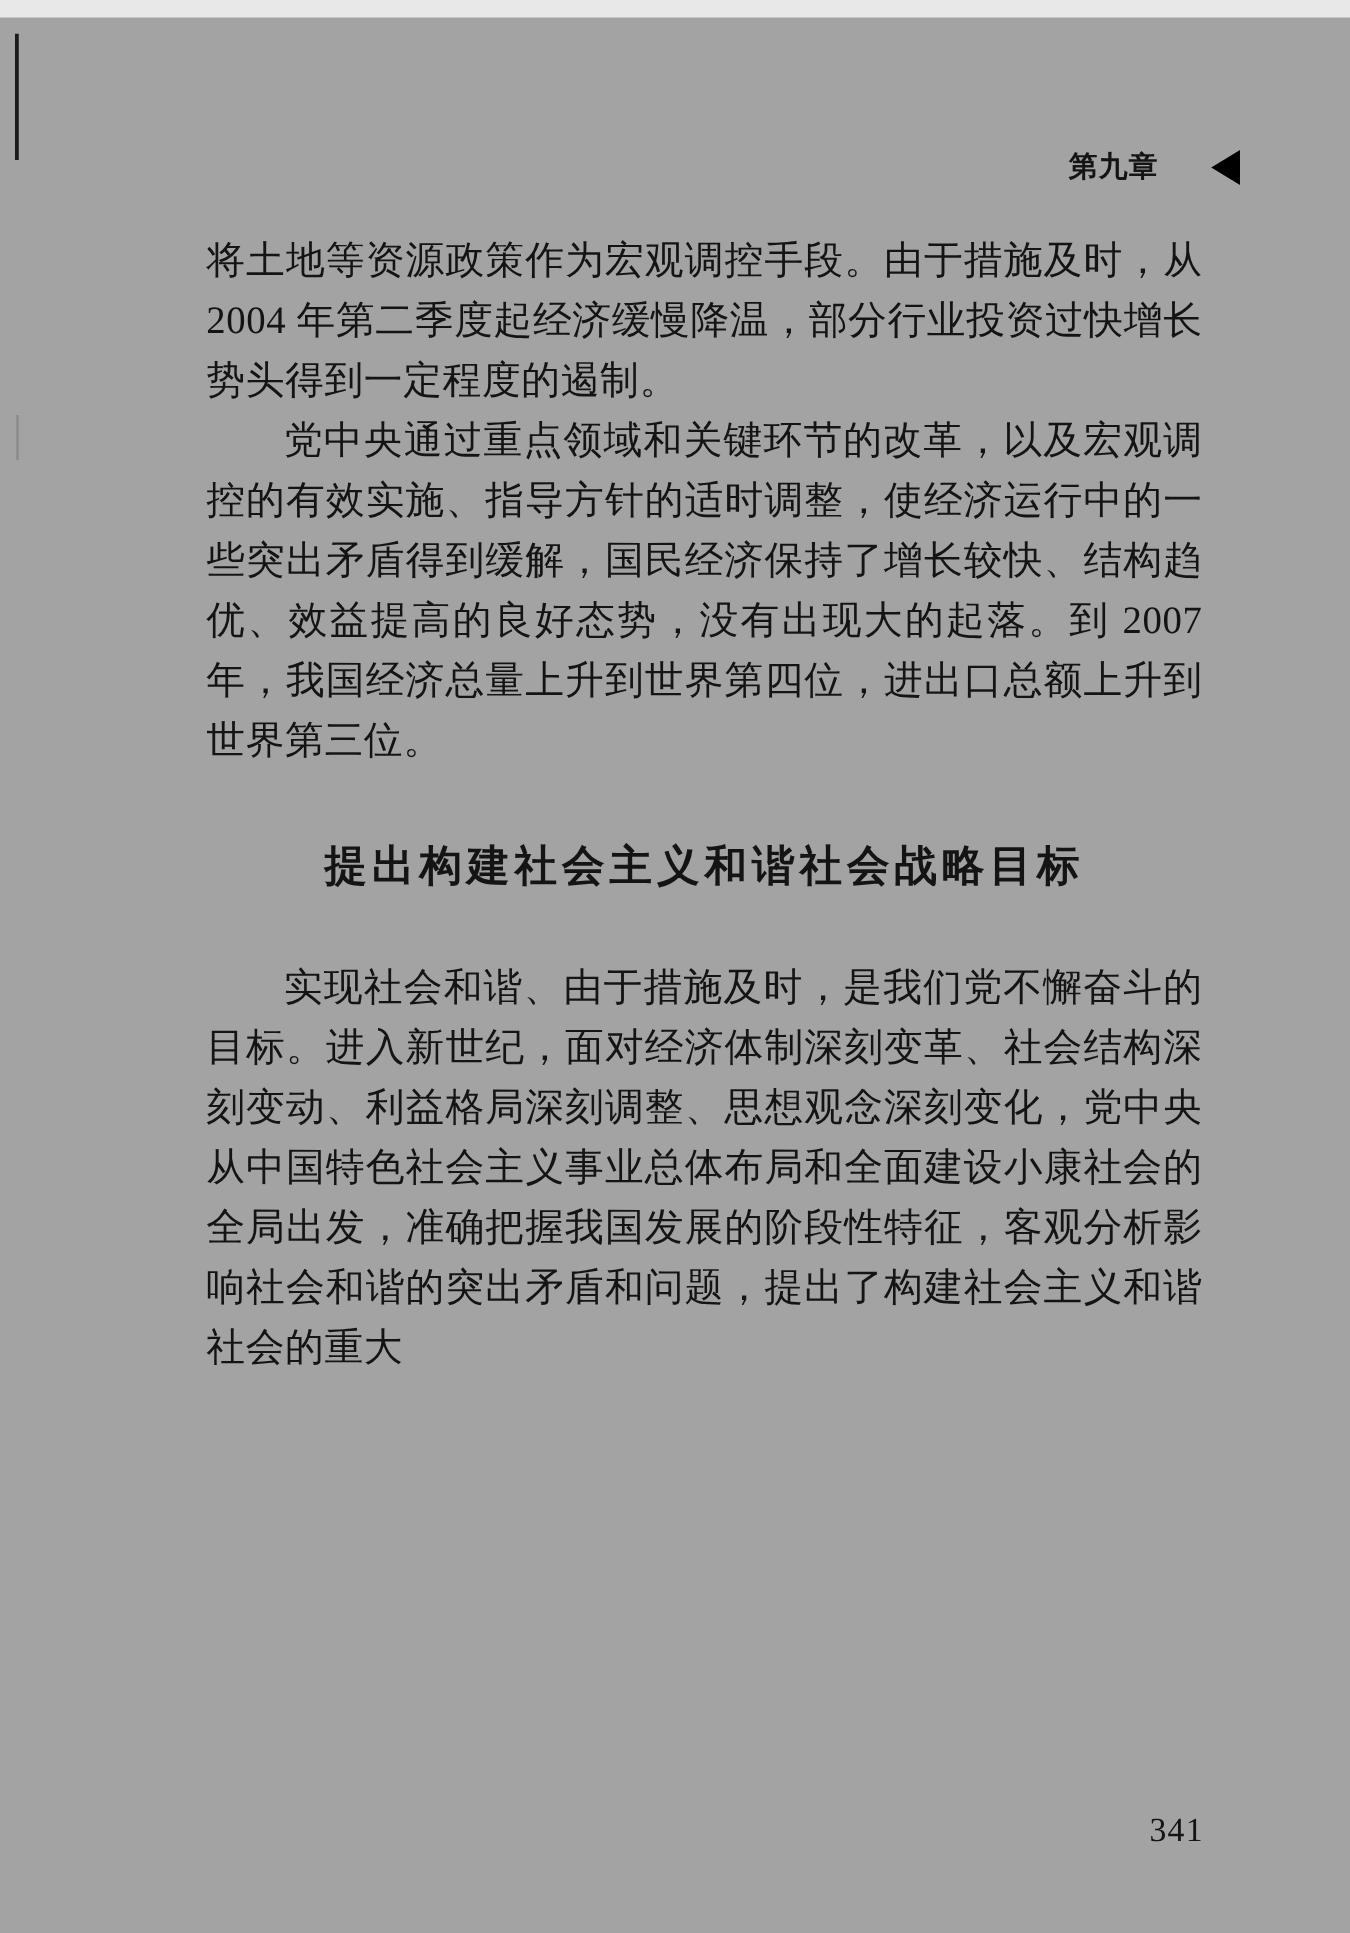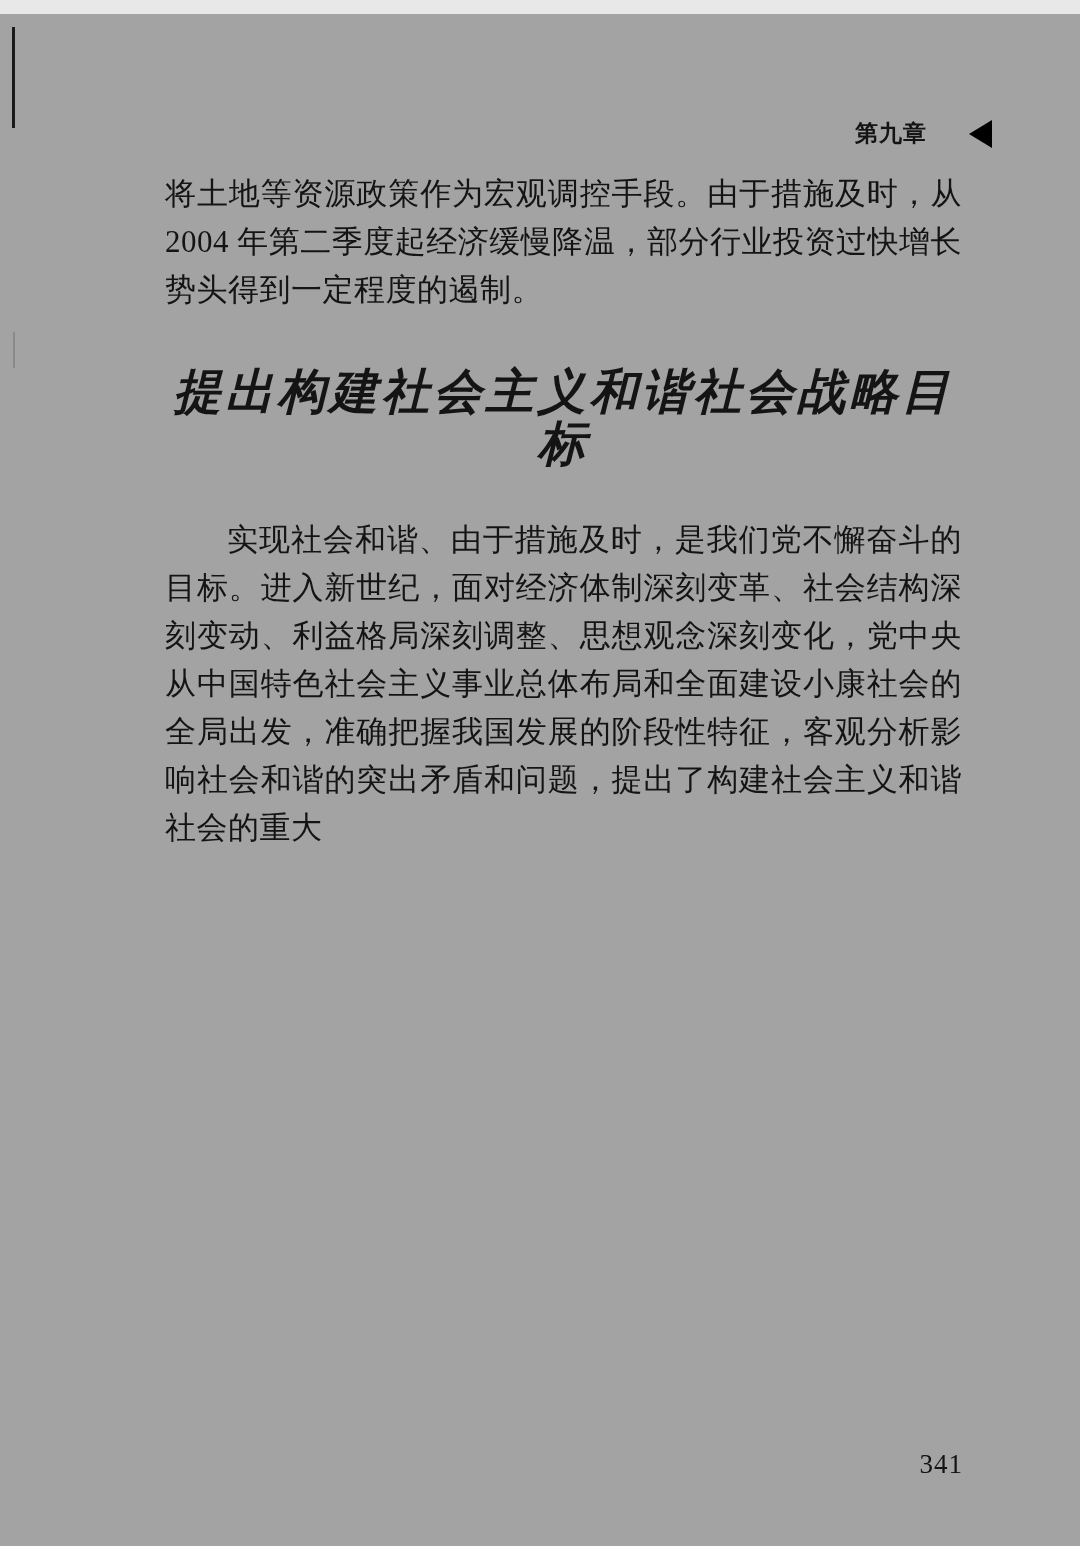--- a/index.html
+++ b/index.html
@@ -55,41 +55,40 @@
     height: 0;
     border-top: 14px solid transparent;
     border-bottom: 14px solid transparent;
     border-right: 23px solid #000;
     margin-left: 12px;
   }
   
   .body-text {
     position: absolute;
     left: 165px;
-    top: 156px;
+    top: 170px;
     width: 797px;
     font-size: 31px;
     line-height: 48px;
     text-align: justify;
     letter-spacing: 0.5px;
   }
   .body-text p {
     margin: 0;
   }
   .body-text p.indent {
     text-indent: 2em;
   }
   .section-heading {
-    font-size: 48px;
+    font-size: 34px;
     font-weight: 600;
     text-align: center;
     letter-spacing: 4px;
     line-height: 52px;
     margin: 52px 0 46px 0;
-    font-style: italic;
   }
   .page-number {
     position: absolute;
     right: 117px;
     bottom: 80px;
     font-size: 27px;
     letter-spacing: 1px;
     text-align: center;
   }
 </style>
@@ -101,19 +100,20 @@
   <div class="corner-mark"></div>
   <div class="corner-mark-faint"></div>
 
   <div class="running-header">
     <span class="chapter">第九章</span>
     <span class="back-triangle"></span>
   </div>
 
   <div class="body-text">
     <p>将土地等资源政策作为宏观调控手段。由于措施及时，从 2004 年第二季度起经济缓慢降温，部分行业投资过快增长势头得到一定程度的遏制。</p>
+    <p class="indent">党中央通过重点领域和关键环节的改革，以及宏观调控的有效实施、指导方针的适时调整，使经济运行中的一些突出矛盾得到缓解，国民经济保持了增长较快、结构趋优、效益提高的良好态势，没有出现大的起落。到 2007 年，我国经济总量上升到世界第四位，进出口总额上升到世界第三位。</p>
     <h2 class="section-heading">提出构建社会主义和谐社会战略目标</h2>
     <p class="indent">实现社会和谐、由于措施及时，是我们党不懈奋斗的目标。进入新世纪，面对经济体制深刻变革、社会结构深刻变动、利益格局深刻调整、思想观念深刻变化，党中央从中国特色社会主义事业总体布局和全面建设小康社会的全局出发，准确把握我国发展的阶段性特征，客观分析影响社会和谐的突出矛盾和问题，提出了构建社会主义和谐社会的重大</p>
   </div>
 
   <div class="page-number">341</div>
 
 </div>
 
 </body></html>

